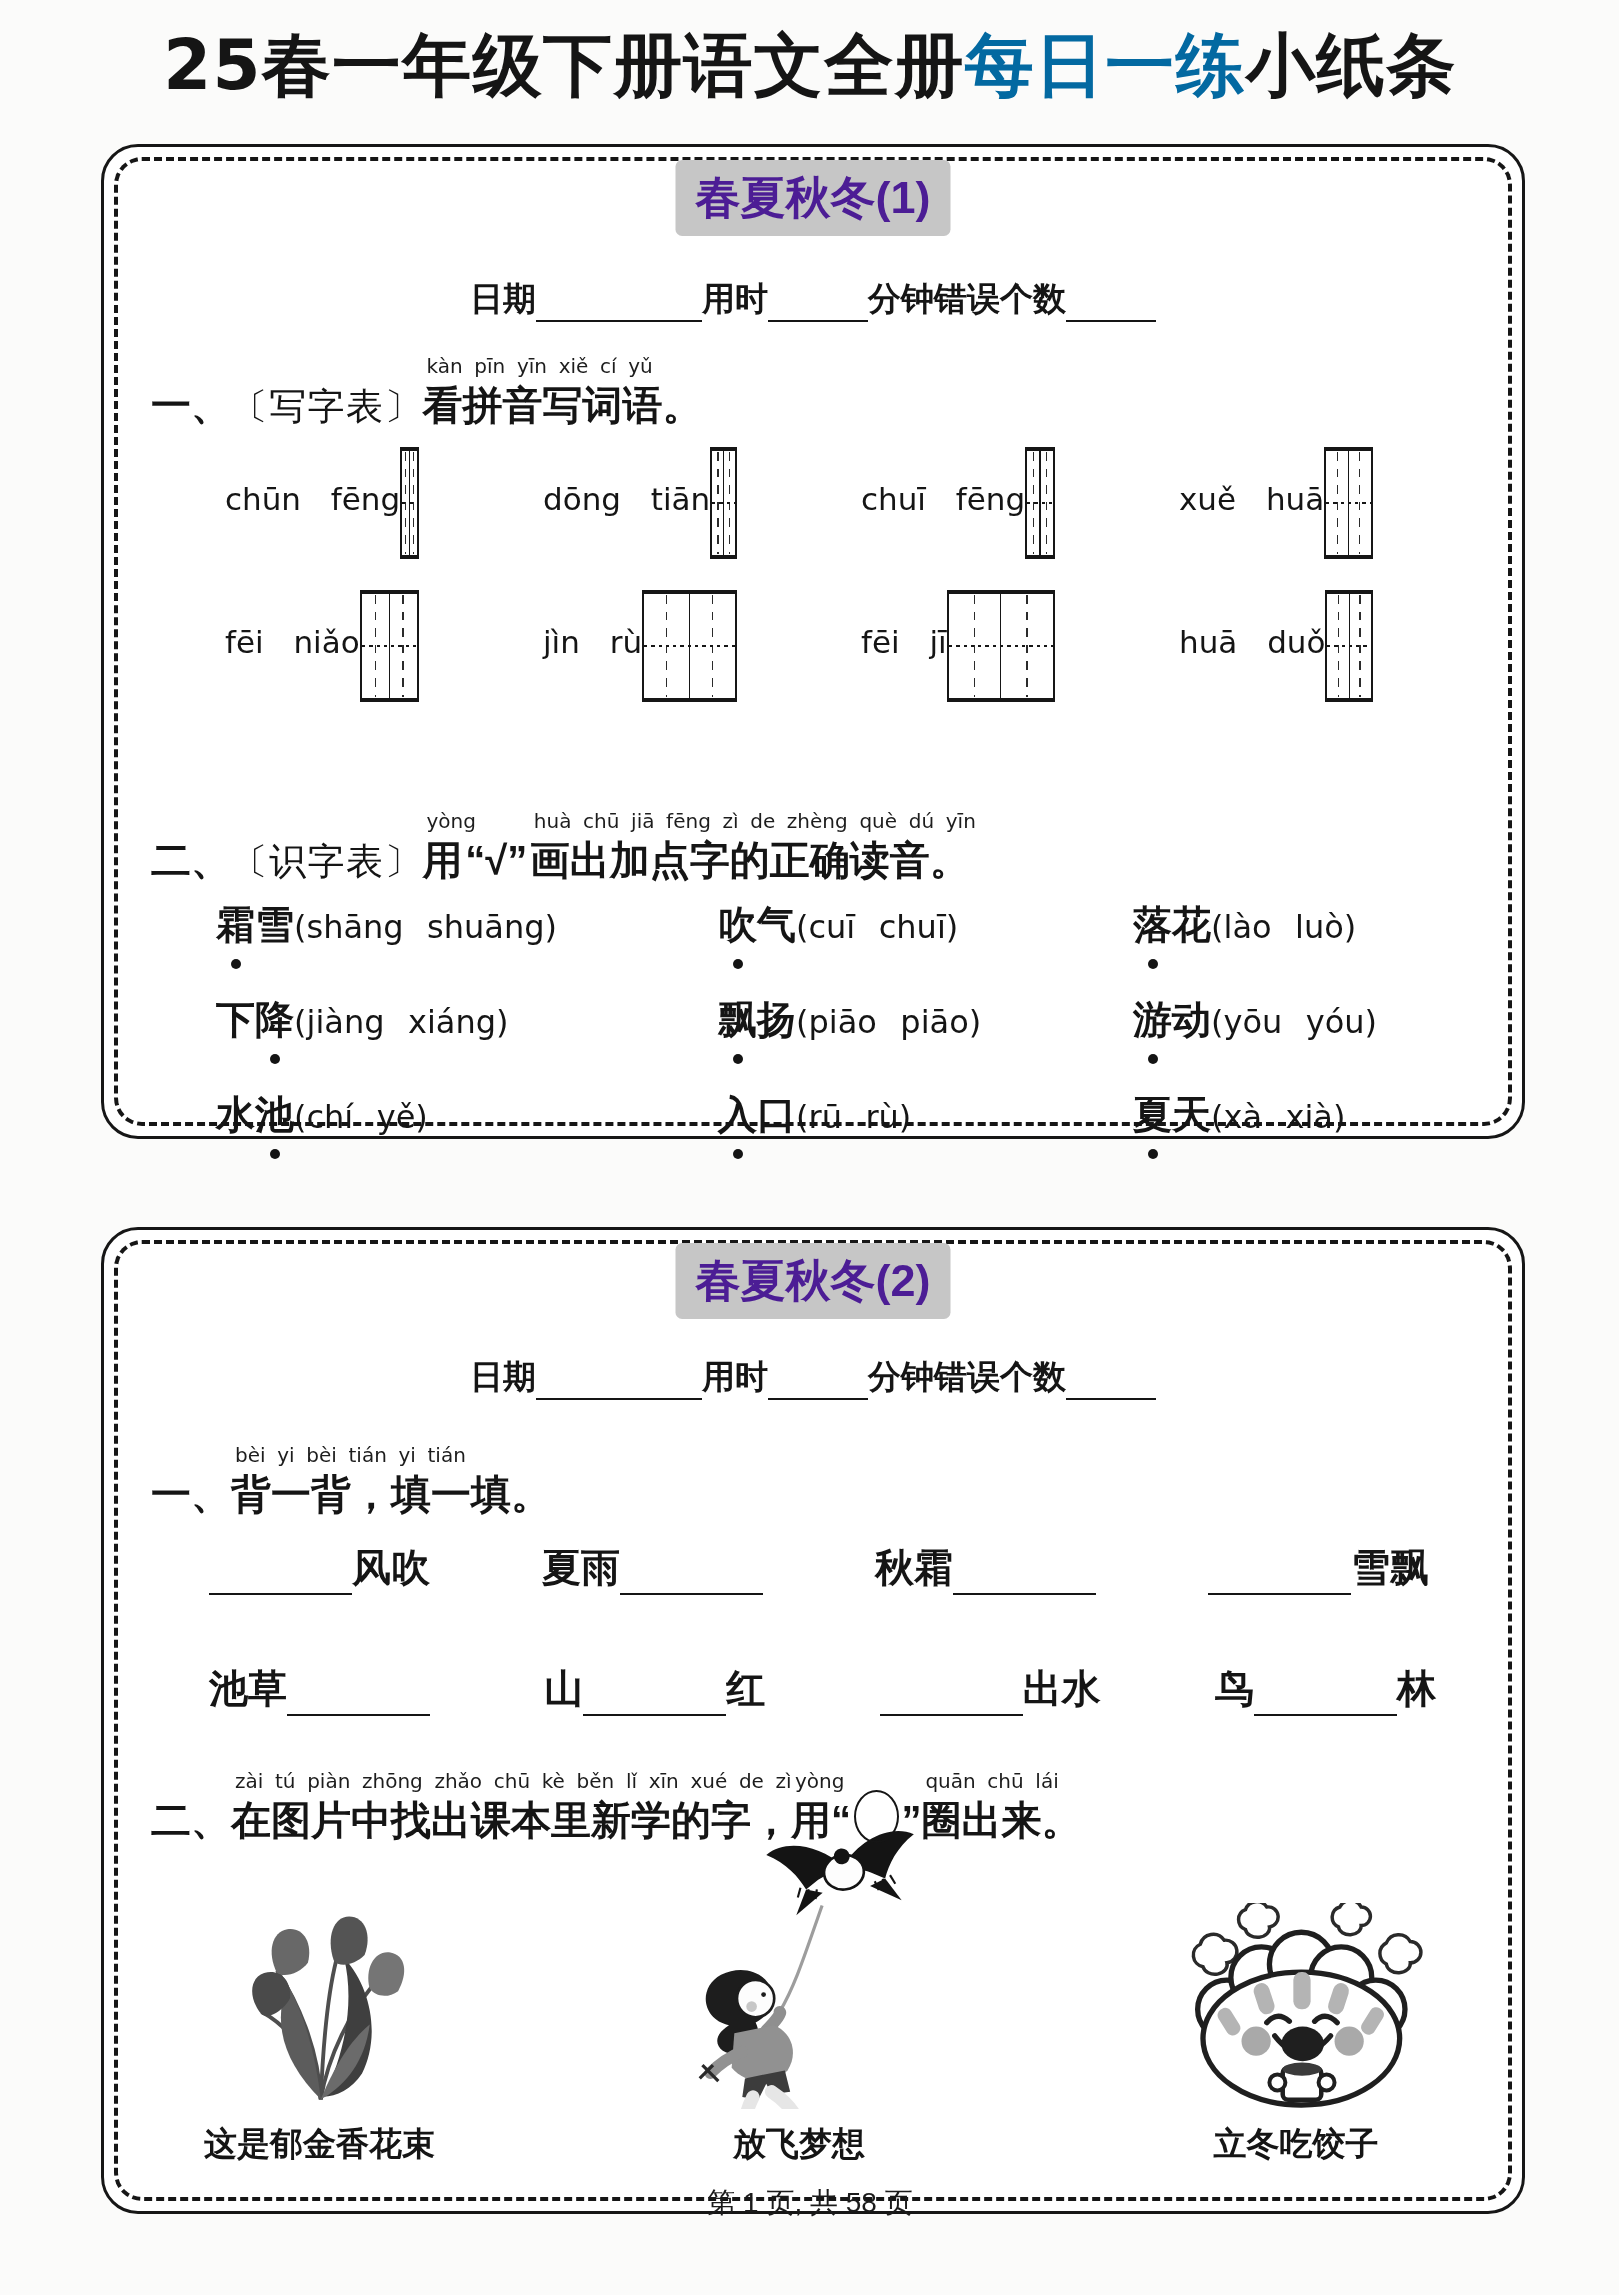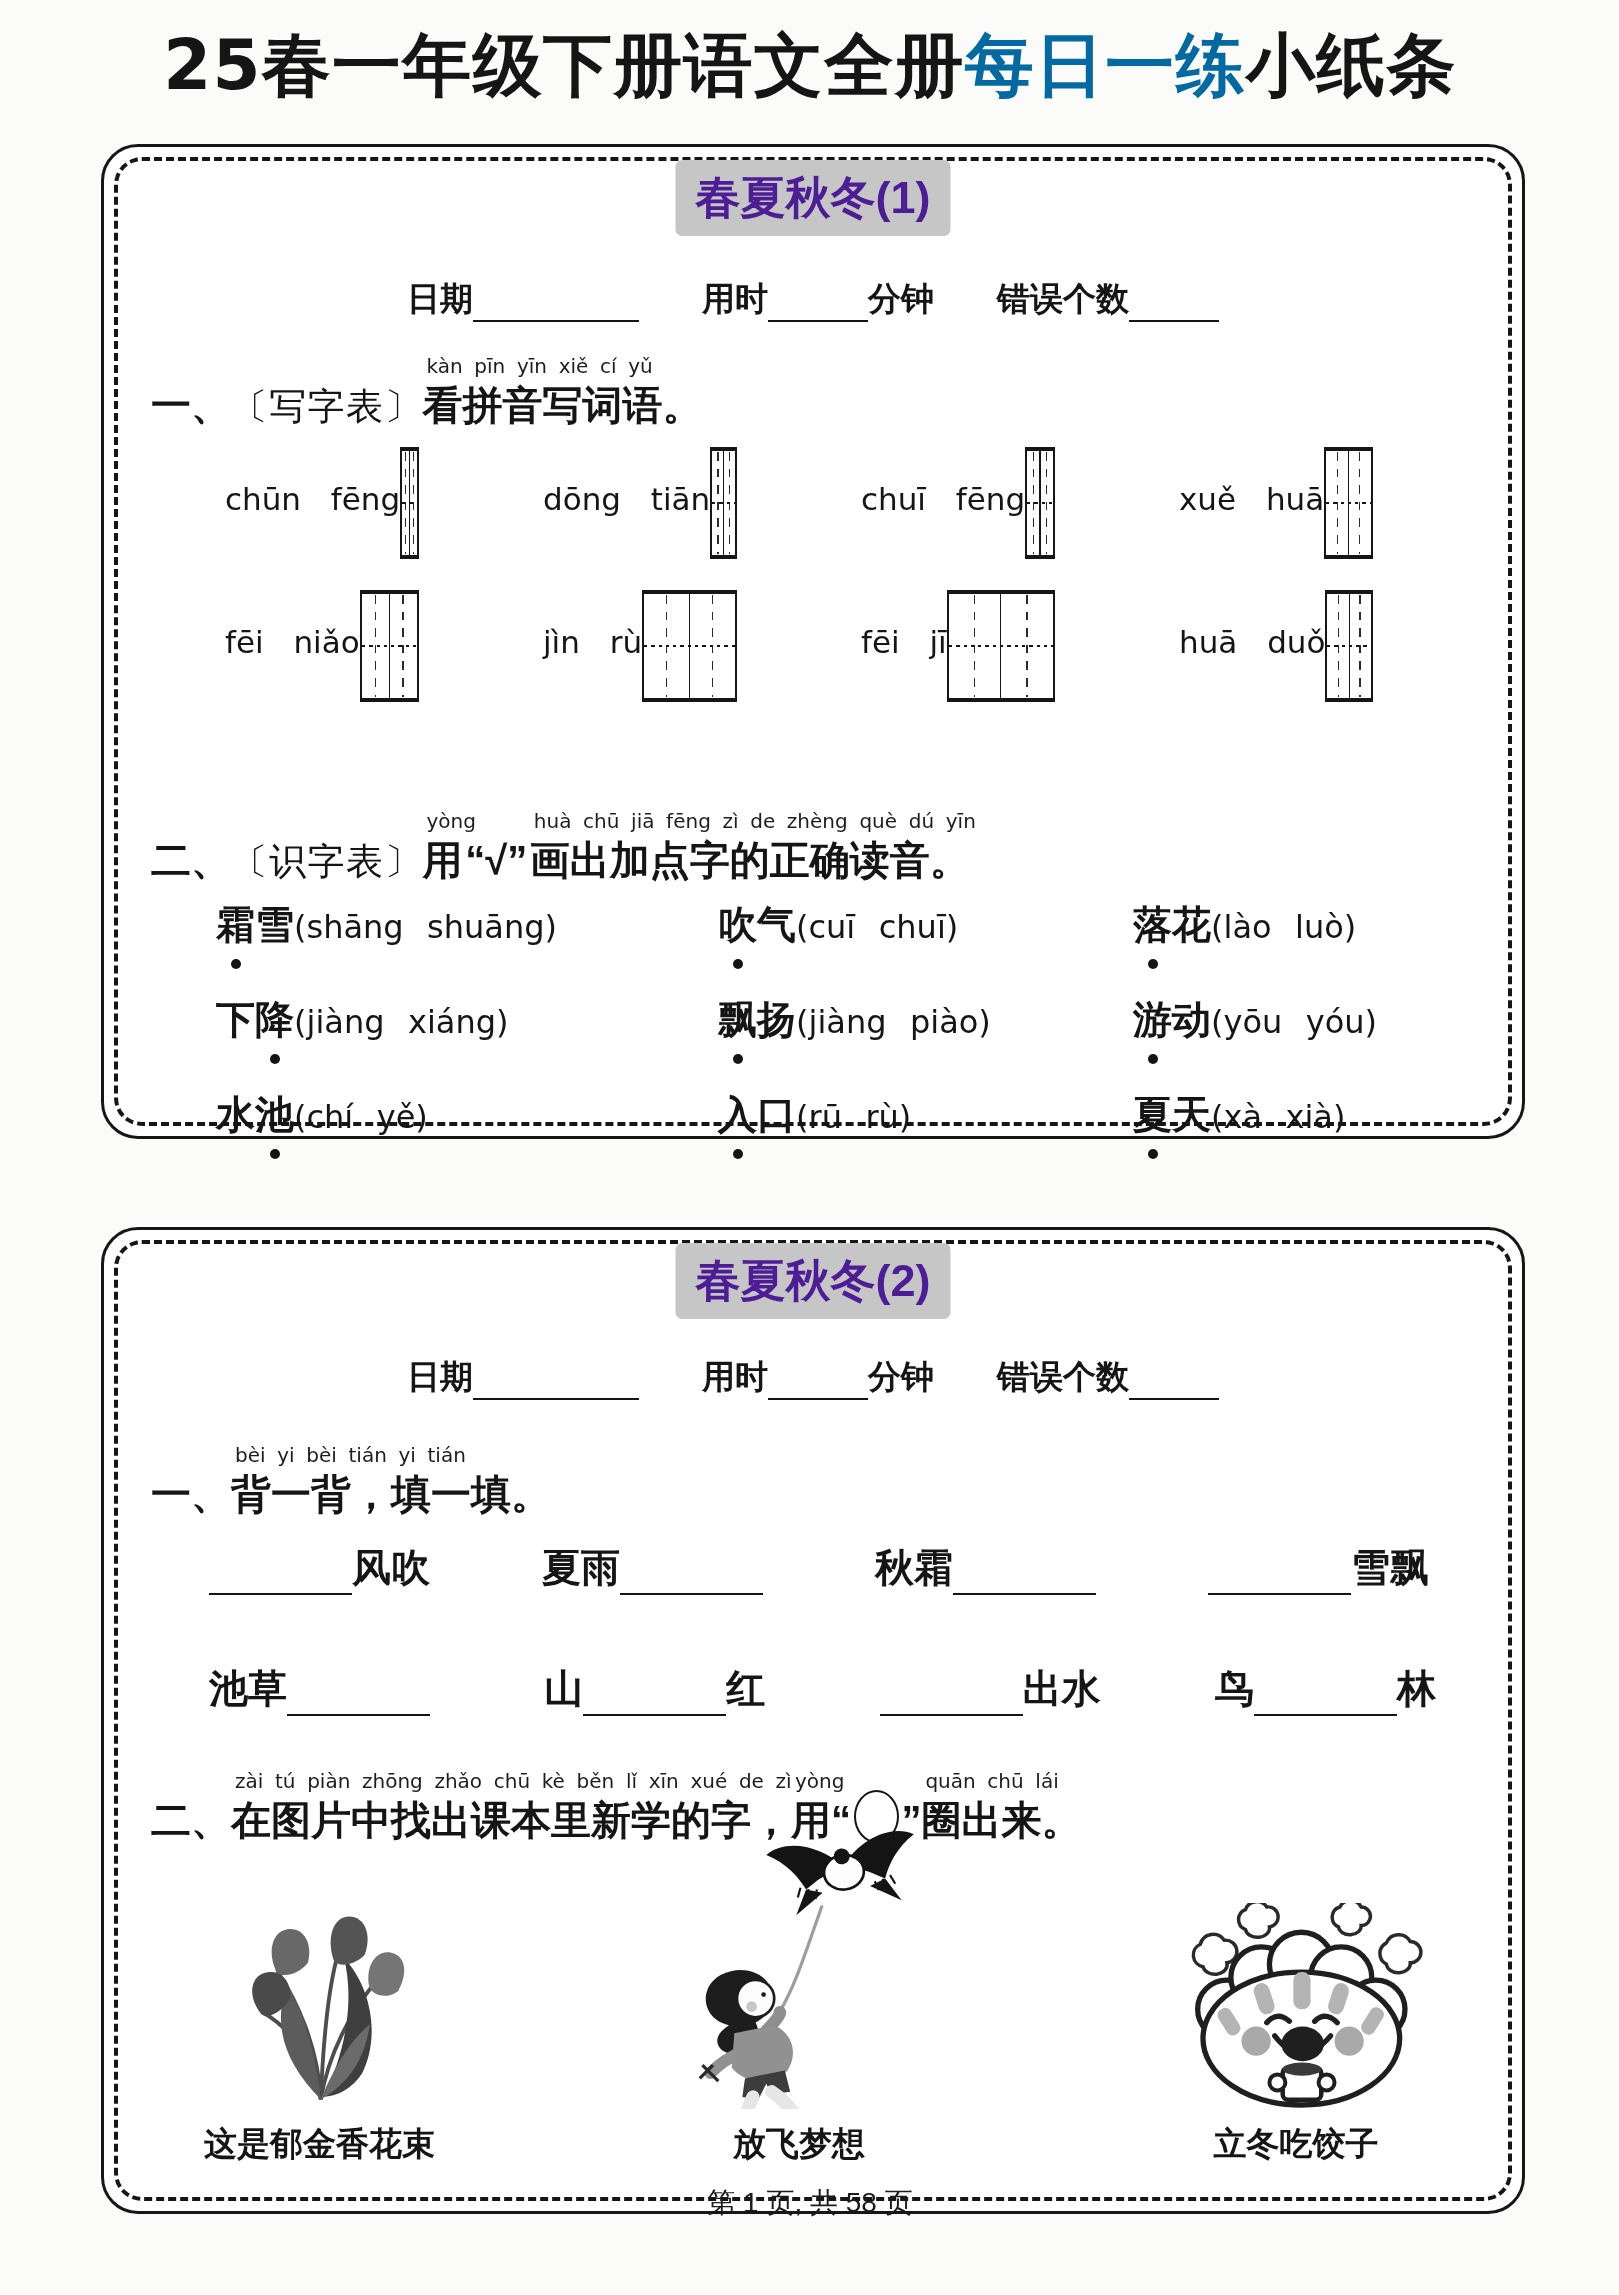--- a/index.html
+++ b/index.html
@@ -24,21 +24,21 @@
   #card2{top:1227px;height:981px;}
   .card-inner{position:absolute;inset:10px;border:4px dashed #161616;border-radius:28px;pointer-events:none;}
   .badge{
     position:absolute;top:13.3px;left:50%;transform:translateX(-50%);
     background:#c6c6c6;color:#4c1d95;font-size:45px;font-weight:bold;
     padding:8px 20px;border-radius:6.6px;white-space:nowrap;z-index:2;
   }
   
   .meta{
     position:absolute;left:0;width:100%;display:flex;justify-content:center;
-    gap:63px;font-size:33px;font-weight:bold;align-items:flex-end;white-space:nowrap;
+    font-size:33px;font-weight:bold;align-items:flex-end;white-space:nowrap;
   }
   #card1 .meta{top:130px;}
   #card2 .meta{top:125px;}
   .mitem{display:inline-flex;align-items:flex-end;}
   .mblank{display:inline-block;border-bottom:2.7px solid #151515;height:37px;}
   .mblank.date{width:166px;}
   .mblank.time{width:100px;}
   .mblank.err{width:90px;}
   
   .ex-header{position:absolute;font-size:40px;font-weight:bold;white-space:nowrap;z-index:1;}
@@ -242,21 +242,21 @@
     <div class="wcell">
         <span class="wword"><span class="wchar dotted">落</span><span class="wchar">花</span></span>
         <span class="opts">(lào luò)</span>
       </div>
     <div class="wcell">
         <span class="wword"><span class="wchar">下</span><span class="wchar dotted">降</span></span>
         <span class="opts">(jiàng xiáng)</span>
       </div>
     <div class="wcell">
         <span class="wword"><span class="wchar dotted">飘</span><span class="wchar">扬</span></span>
-        <span class="opts">(jiàng piào)</span>
+        <span class="opts">(piāo piāo)</span>
       </div>
     <div class="wcell">
         <span class="wword"><span class="wchar dotted">游</span><span class="wchar">动</span></span>
         <span class="opts">(yōu yóu)</span>
       </div>
     <div class="wcell">
         <span class="wword"><span class="wchar">水</span><span class="wchar dotted">池</span></span>
         <span class="opts">(chí yě)</span>
       </div>
     <div class="wcell">

